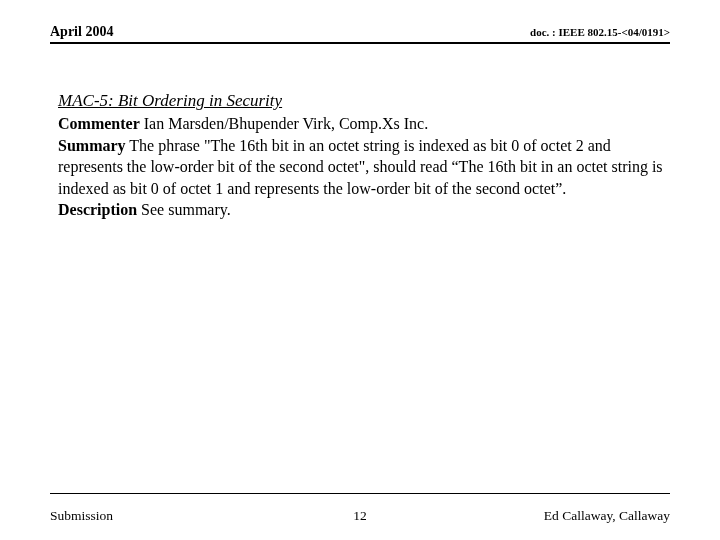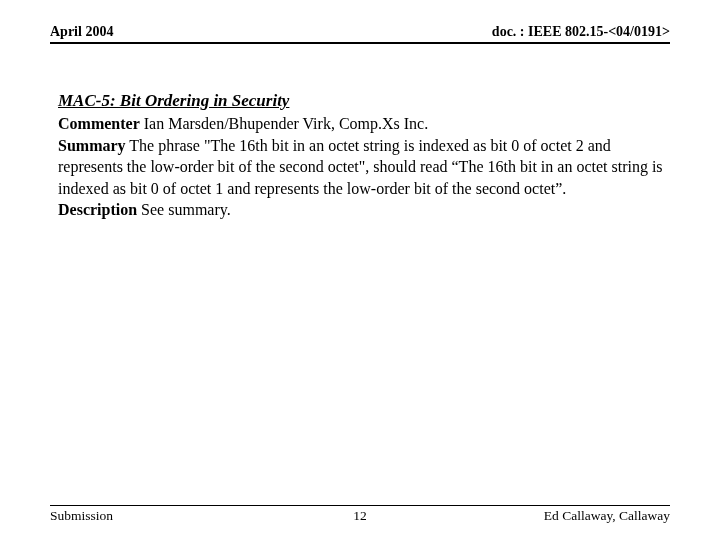--- a/index.html
+++ b/index.html
@@ -21,46 +21,46 @@
     align-items: baseline;
     border-bottom: 2px solid #000;
     padding-bottom: 2px;
   }
   .header-left {
     font-weight: bold;
     font-size: 14px;
   }
   .header-right {
     font-weight: bold;
-    font-size: 14px;
+    font-size: 11px;
   }
   .content {
     position: absolute;
     top: 90px;
     left: 58px;
     right: 50px;
     font-size: 16px;
     line-height: 1.35;
   }
   .title {
-    font-weight: bold;
+    font-weight: normal;
     font-style: italic;
     text-decoration: underline;
     font-size: 17px;
   }
   .label {
     font-weight: bold;
   }
   .footer {
     position: absolute;
     bottom: 16px;
     left: 50px;
     right: 50px;
     border-top: 1.5px solid #000;
-    padding-top: 2px;
+    padding-top: 14px;
     font-size: 13.5px;
   }
   .footer-row {
     display: flex;
     justify-content: space-between;
     align-items: baseline;
   }
   .footer-left { }
   .footer-center {
     position: absolute;

